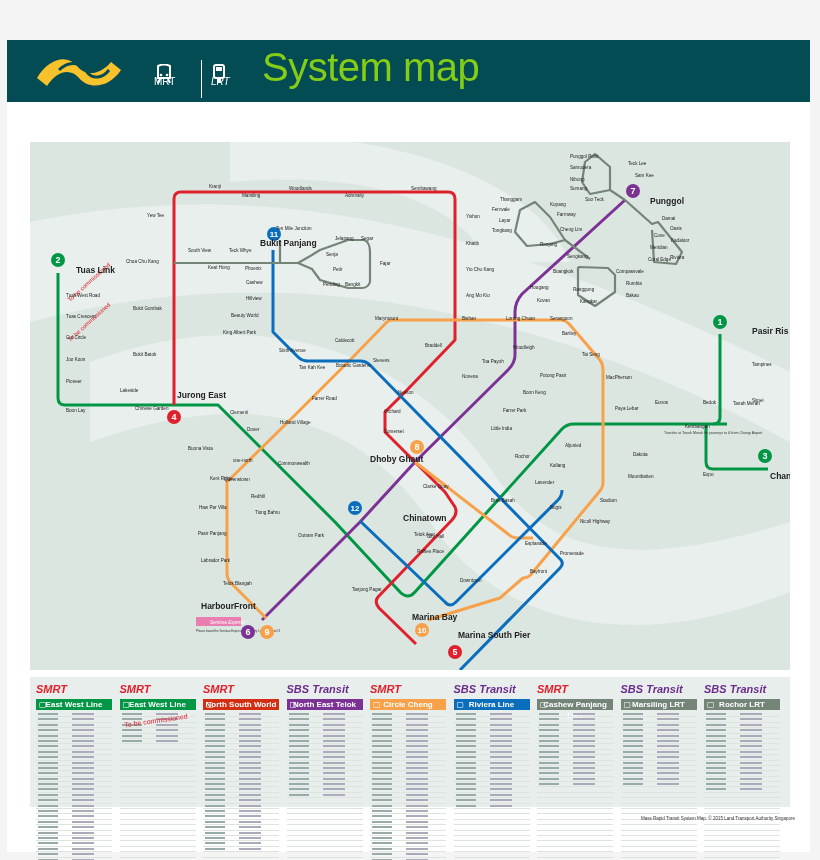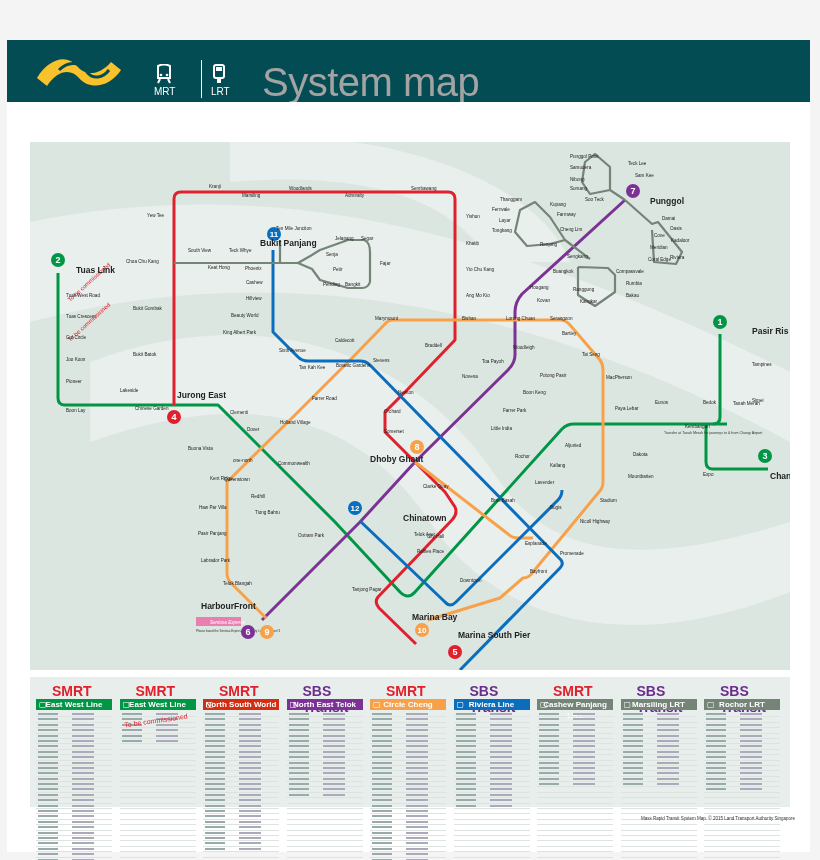--- a/index.html
+++ b/index.html
@@ -1,28 +1,28 @@
 <!DOCTYPE html>
 <html><head>
 <meta charset="utf-8">
 <style>
   html,body{margin:0;padding:0;}
   body{width:820px;height:860px;background:#f4f4f4;font-family:"Liberation Sans","DejaVu Sans",sans-serif;position:relative;overflow:hidden;}
   #header{position:absolute;left:7px;top:40px;width:803px;height:62px;background:#044c54;}
   #logo{position:absolute;left:22px;top:8px;}
   #mrt-icon{position:absolute;left:148px;top:24px;}
   #lrt-icon{position:absolute;left:205px;top:24px;}
-  .mode-label{position:absolute;color:#fff;font-size:10px;top:46px;}
+  .mode-label{position:absolute;color:#fff;font-size:10px;top:36px;}
   #divider{position:absolute;left:194px;top:20px;width:1px;height:38px;background:#fff;}
-  #title{position:absolute;left:255px;top:20px;font-size:40px;color:#a3a3a3;font-family:"Liberation Sans",sans-serif;letter-spacing:-0.5px;}
+  #title{position:absolute;left:255px;top:5px;font-size:40px;color:#84cc16;font-family:"Liberation Sans",sans-serif;letter-spacing:-0.5px;}
   #panel{position:absolute;left:7px;top:102px;width:803px;height:750px;background:#fff;}
   #map{position:absolute;left:30px;top:142px;width:760px;height:528px;}
   #legend{position:absolute;left:30px;top:677px;width:760px;height:130px;background:#e8eeeb;}
   .lg-col{position:absolute;top:6px;width:76px;}
-  .lg-op{height:14px;font-size:14px;font-weight:bold;margin-left:16px;}
+  .lg-op{height:14px;font-size:11px;font-weight:bold;font-style:italic;}
   .lg-op.smrt{color:#e0202c;}
   .lg-op.sbs{color:#6a2d8c;}
   .lg-head{height:11px;color:#fff;font-size:8px;font-weight:bold;text-align:center;line-height:11px;margin-top:2px;position:relative;}
   .lg-head .ico{position:absolute;left:3px;top:0;font-size:8px;}
   .lg-rows{margin-top:2px;}
   .lg-row{height:4.4px;border-bottom:0.6px solid #dde4e0;position:relative;}
   .lg-row.filled::before{content:"";position:absolute;left:2px;top:1px;width:20px;height:2px;background:#9aa;}
   .lg-row.filled::after{content:"";position:absolute;left:36px;top:1px;width:22px;height:2px;background:#aab;}
   #footer{position:absolute;left:560px;top:816px;width:235px;font-size:4.5px;color:#333;text-align:right;}
   svg text{font-family:"Liberation Sans",sans-serif;}
@@ -41,21 +41,21 @@
       <circle cx="12" cy="11" r="1.3" fill="#fff"></circle>
     <path d="M5 15 L3 19 M13 15 L15 19" stroke="#fff" stroke-width="2"></path>
   </svg>
   <span class="mode-label" style="left:147px;">MRT</span>
   <div id="divider"></div>
   <svg id="lrt-icon" width="14" height="20" viewBox="0 0 14 20">
     <rect x="2" y="1" width="10" height="13" rx="2" fill="none" stroke="#fff" stroke-width="2"></rect>
     <rect x="4" y="3" width="6" height="4" fill="#fff"></rect>
     <rect x="5" y="15" width="4" height="4" fill="#fff"></rect>
   </svg>
-  <span class="mode-label" style="left:204px;">LRT</span>
+  <span class="mode-label" style="left:204px;font-style:italic;">LRT</span>
   <div id="title">System map</div>
 </div>
 
 <div id="panel"></div>
 
 <svg id="map" viewBox="0 0 760 528" width="760" height="528">
   <rect x="0" y="0" width="760" height="528" fill="#dce6e1"></rect>
 
   <path d="M0 80 C200 40, 420 60, 760 230 L760 300 C520 170, 260 110, 0 180 Z" fill="#e9efec"></path>
   <path d="M60 220 C220 160, 380 200, 470 340 C520 410, 600 430, 760 380 L760 450 C580 520, 460 470, 400 380 C320 260, 200 250, 60 300 Z" fill="#e9efec"></path>

